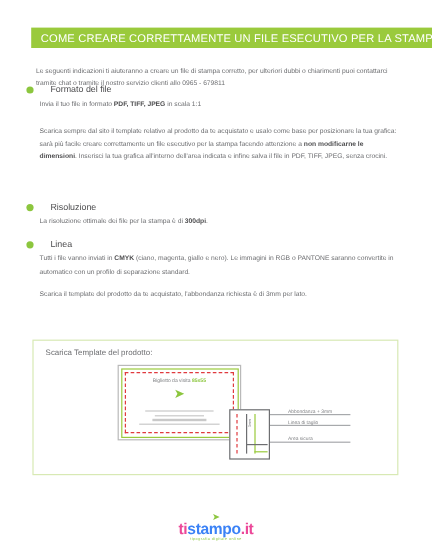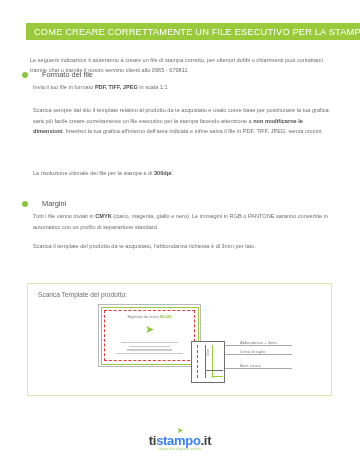--- a/index.html
+++ b/index.html
@@ -244,21 +244,21 @@
     color: #8cc63e;
     line-height: 1;
     margin-bottom: -1px;
   }
   .logo-text {
     font-size: 13px;
     font-weight: bold;
     letter-spacing: -0.3px;
     line-height: 1;
   }
-  .logo-text .g { color: #404040; }
+  .logo-text .g { color: #ec4899; }
   .logo-text .d { color: #3b82f6; }
   .logo-tag {
     font-size: 3.1px;
     color: #8cc63e;
     letter-spacing: 0.4px;
     margin-top: 0px;
   }
 </style>
 </head>
 <body>
@@ -279,29 +279,33 @@
   </div>
 </div>
 
 <div class="section" id="sec-template">
   <div class="section-body">
     <span>Scarica sempre dal sito il template relativo al prodotto da te acquistato e usalo come base per posizionare la tua grafica: sarà più facile creare correttamente un file esecutivo per la stampa facendo attenzione a </span><b>non modificarne le dimensioni</b><span>. Inserisci la tua grafica all'interno dell'area indicata e infine salva il file in PDF, TIFF, JPEG, senza crocini.</span>
   </div>
 </div>
 
 <div class="section" id="sec-risoluzione">
+  <div class="section-head">
+    <span class="bullet"></span>
+    <span class="section-title">Risoluzione</span>
+  </div>
   <div class="section-body">
     <span>La risoluzione ottimale dei file per la stampa è di </span><b>300dpi</b><span>.</span>
   </div>
 </div>
 
 <div class="section" id="sec-colori">
   <div class="section-head">
     <span class="bullet"></span>
-    <span class="section-title">Margini</span>
+    <span class="section-title">Linea</span>
   </div>
   <div class="section-body">
     <span>Tutti i file vanno inviati in </span><b>CMYK</b><span> (ciano, magenta, giallo e nero). Le immagini in RGB o PANTONE saranno convertite in automatico con un profilo di separazione standard.</span>
   </div>
 </div>
 
 <div class="section" id="sec-margini">
   <div class="section-body">
     <span>Scarica il template del prodotto da te acquistato, l'abbondanza richiesta è di 3mm per lato.</span><b></b><span></span>
   </div>

